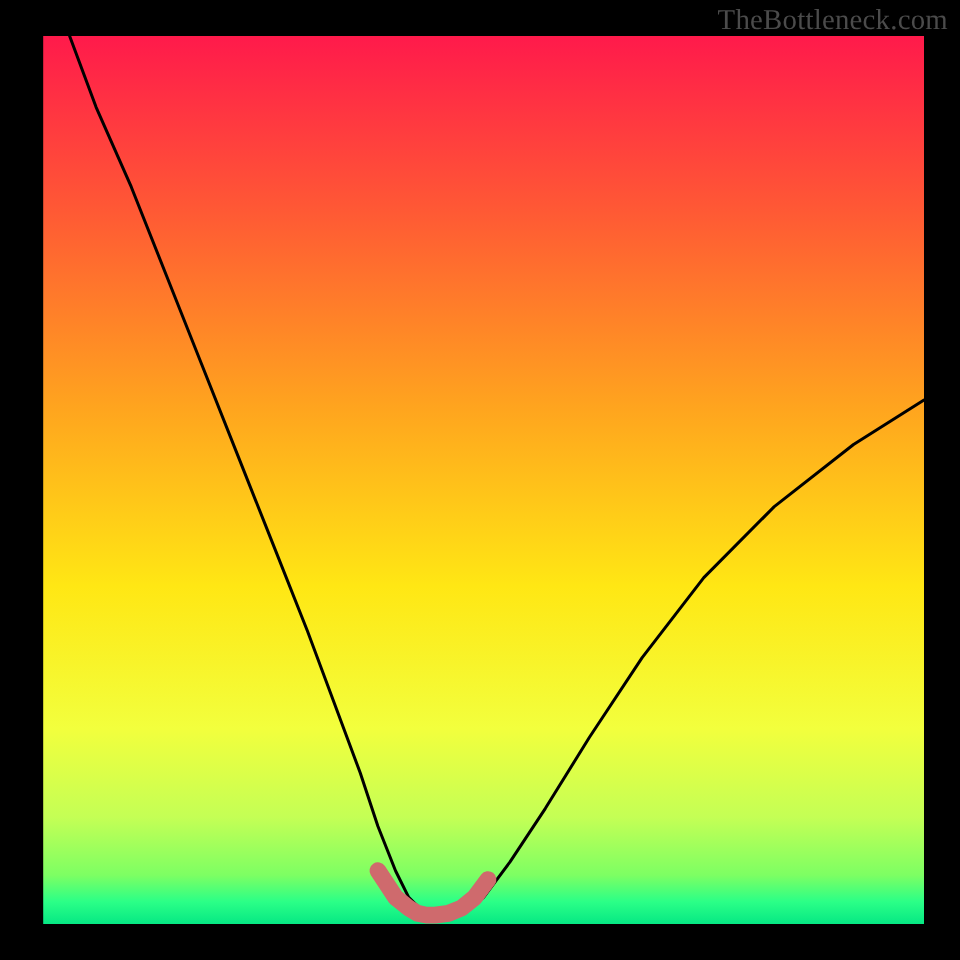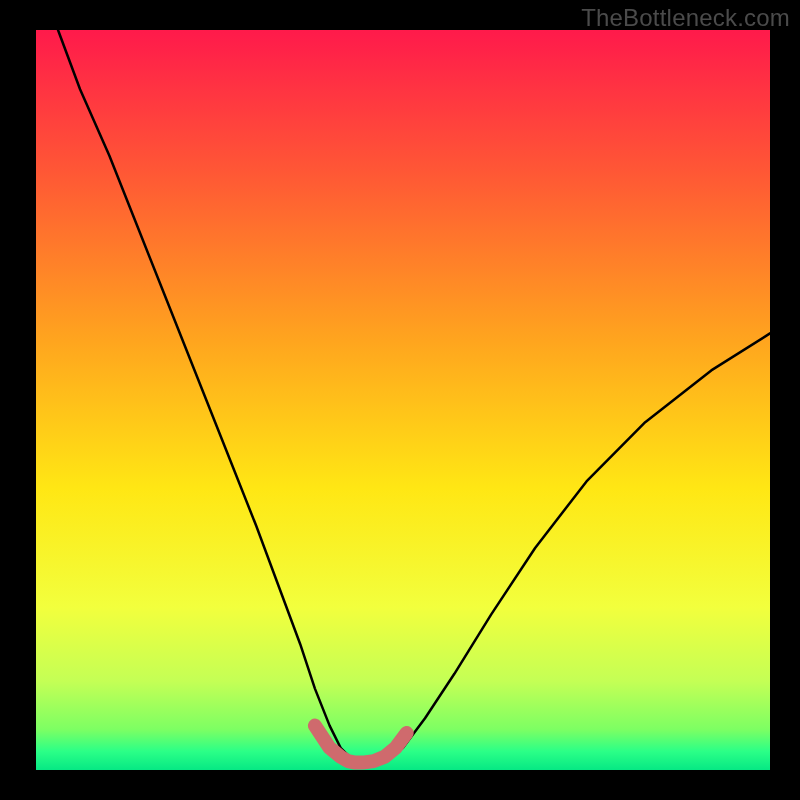--- a/index.html
+++ b/index.html
@@ -8,20 +8,21 @@
     width: 800px;
     height: 800px;
     overflow: hidden;
     background: #000;
     font-family: Arial, Helvetica, sans-serif;
   }
   .frame {
     position: relative;
     width: 800px;
     height: 800px;
+    font-family: Liberation Serif, serif;
   }
   .watermark {
     position: absolute;
     top: 4px;
     right: 10px;
     color: #4b4b4b;
     font-size: 24px;
     font-weight: 400;
     letter-spacing: 0.2px;
     z-index: 20;

